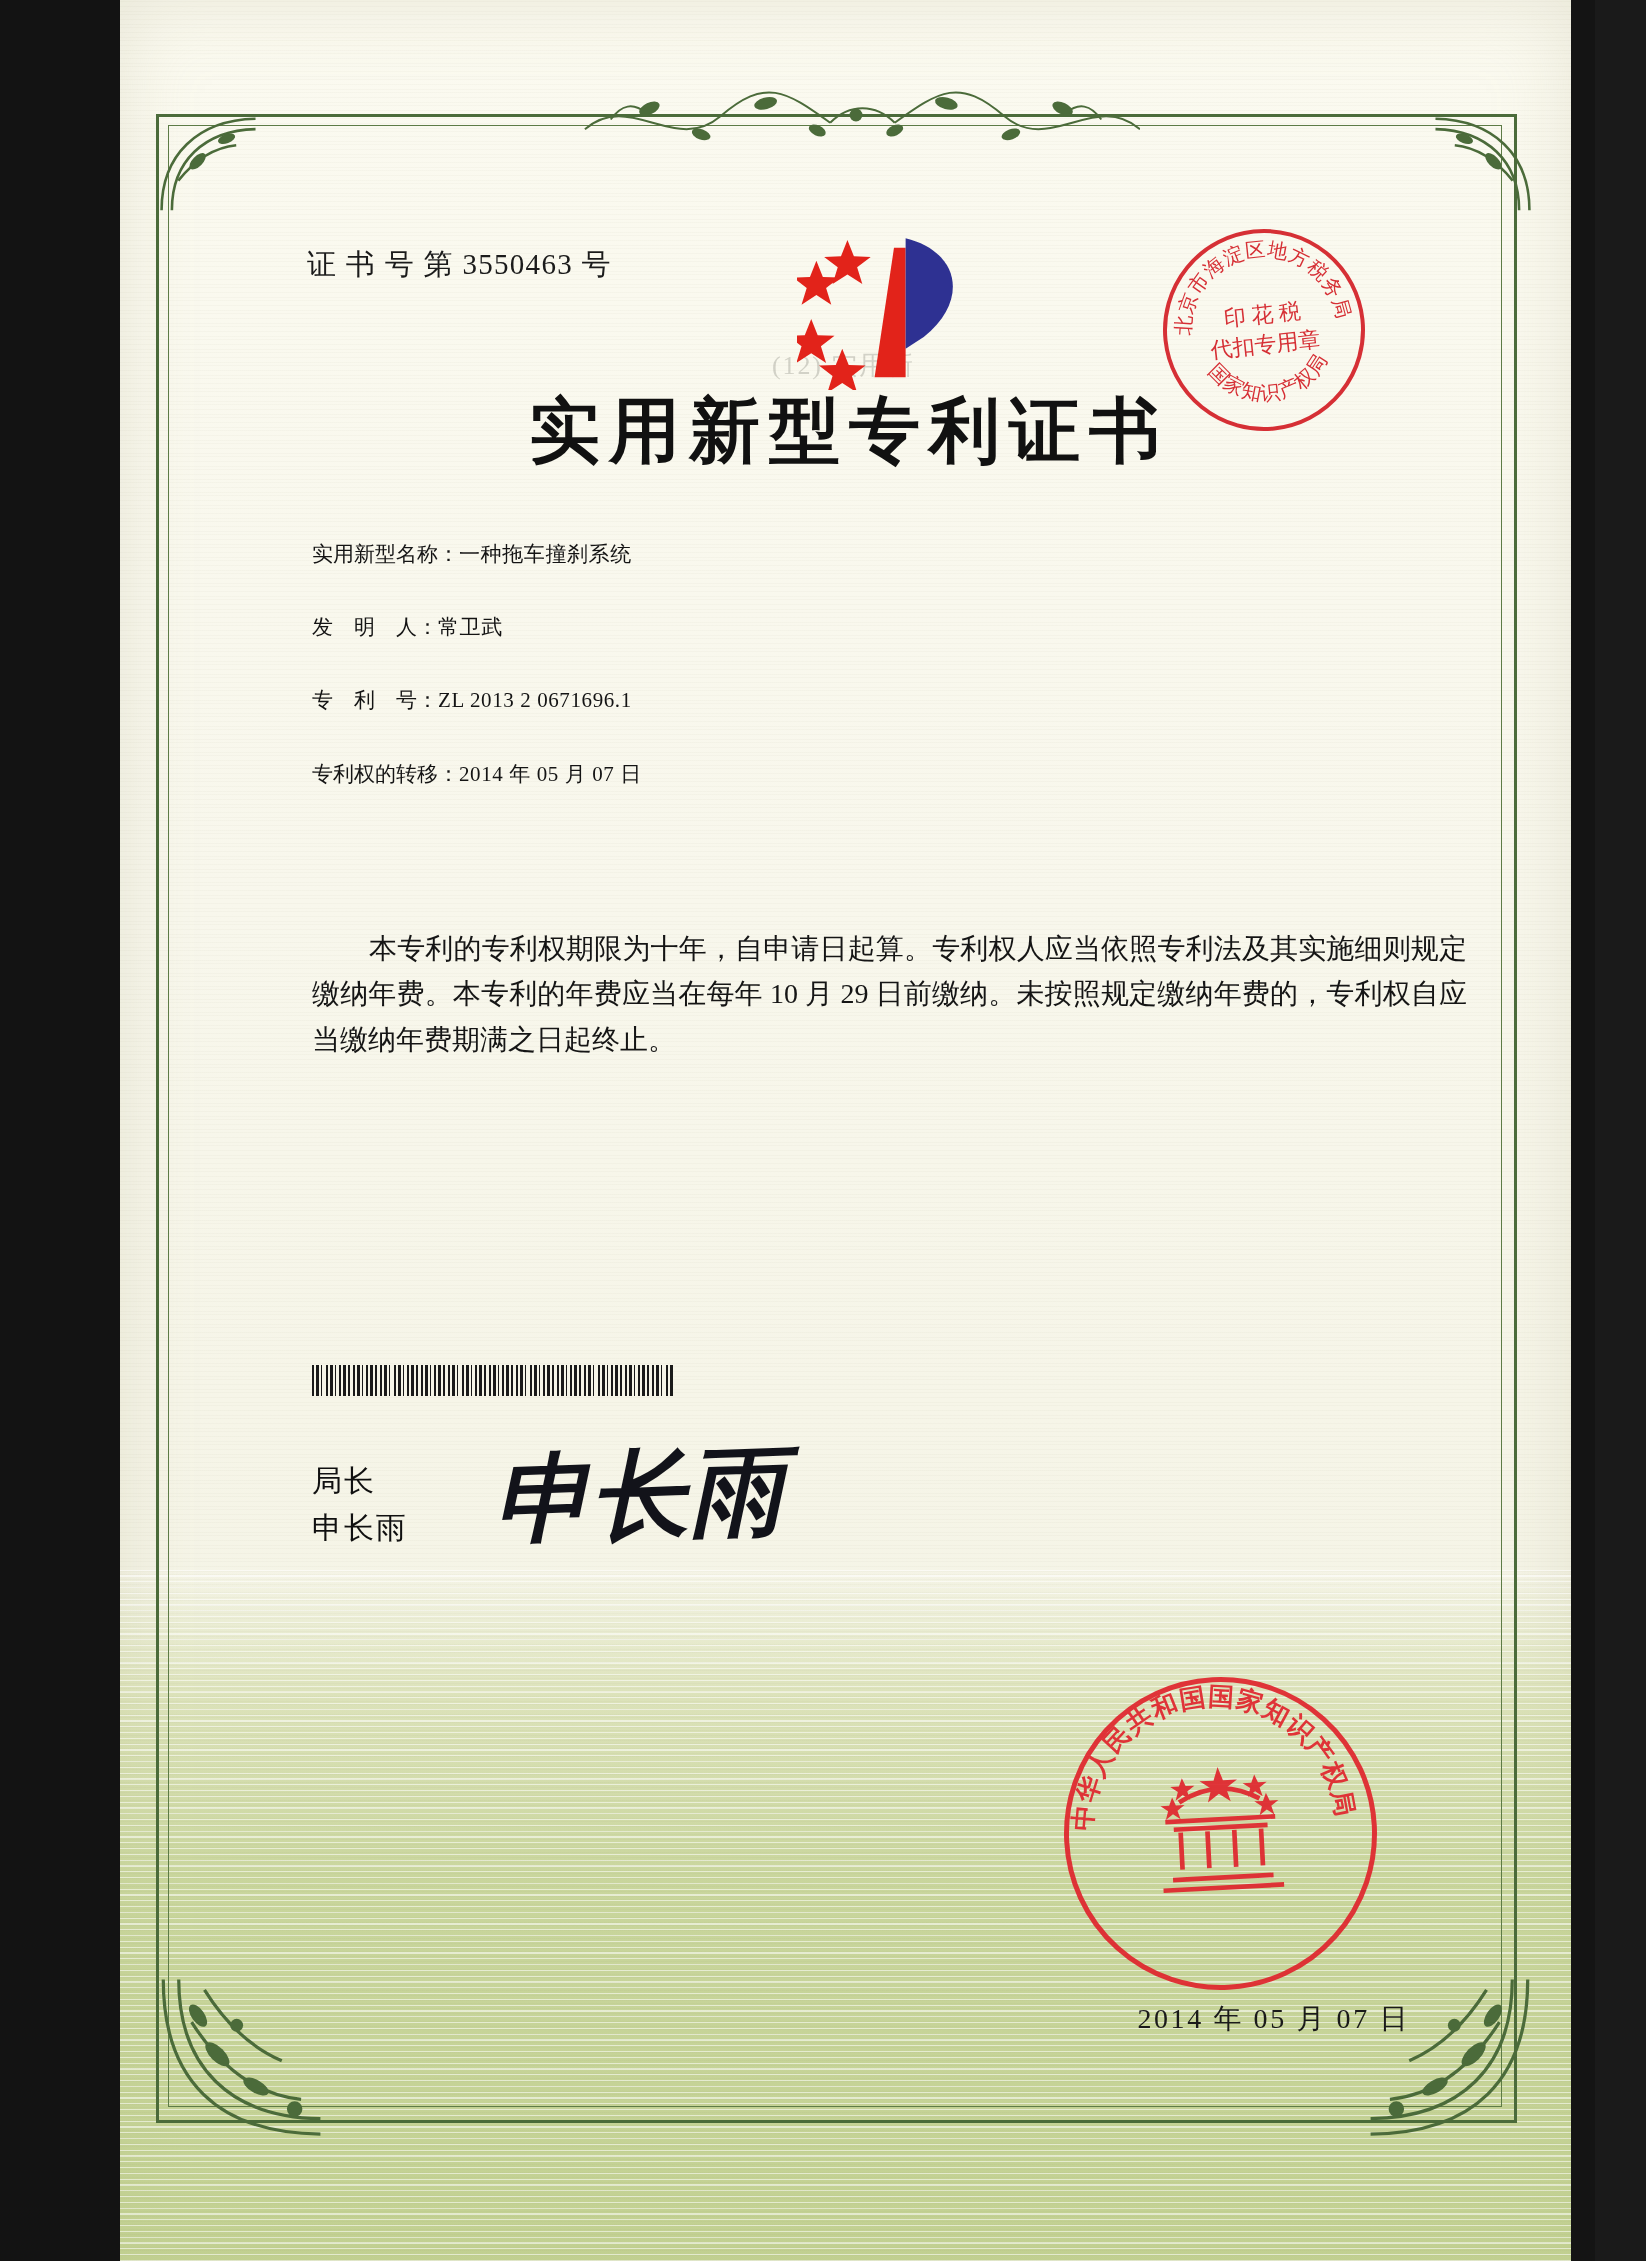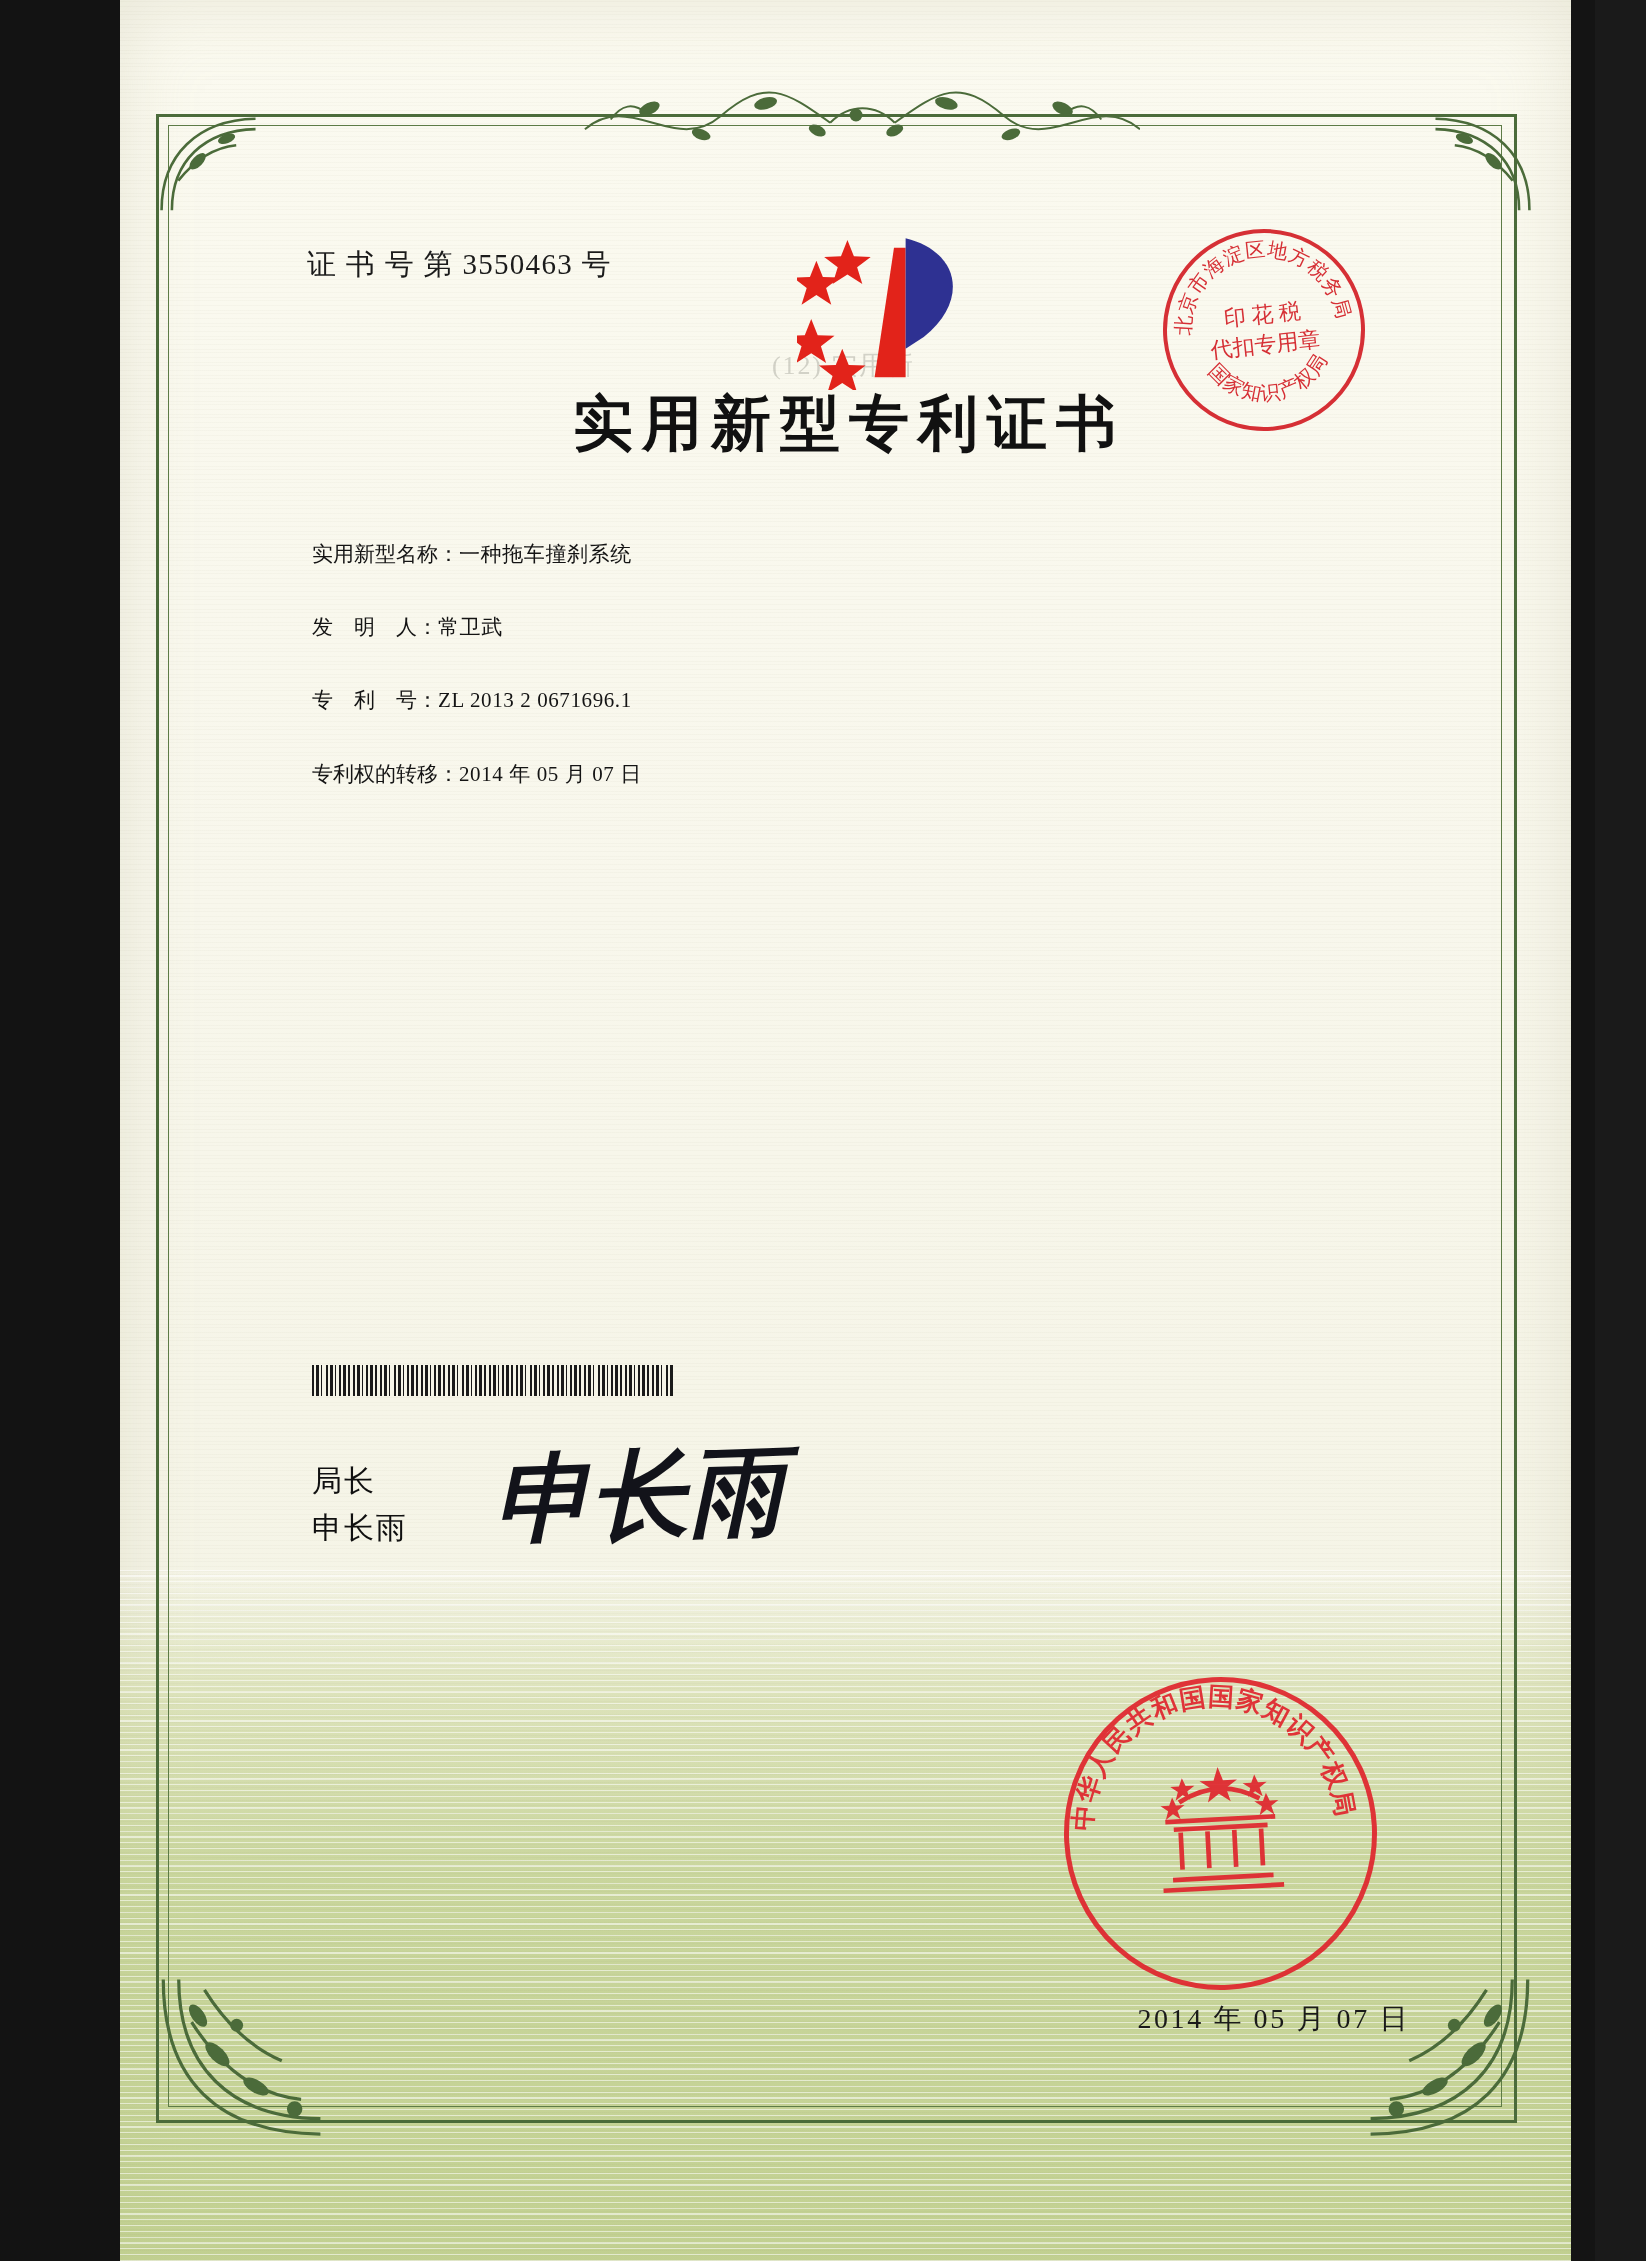--- a/index.html
+++ b/index.html
@@ -75,21 +75,21 @@
   }
   .seal-top .arc{
     position:absolute;width:100%;height:100%;
   }
   .seal-top .arc text{fill:#d31f26;font-size:31px;font-family:"Liberation Serif",serif;letter-spacing:1px;}
   .seal-top .mid{font-size:22px;line-height:1.35;text-align:center;font-family:"Liberation Serif",serif;}
 
   .title{
     position:absolute;left:0;top:223px;width:1226px;text-align:center;
     font-family:"Liberation Serif",serif;font-weight:bold;
-    font-size:60px;letter-spacing:9px;color:#111;
+    font-size:71px;letter-spacing:9px;color:#111;
   }
 
   .fields{position:absolute;left:76px;top:381px;width:1162px;}
   .field{font-size:21px;color:#141414;margin-bottom:48px;letter-spacing:0.6px;line-height:1.2;}
   .field .lbl{letter-spacing:0;}
 
   .body-text{position:absolute;left:76px;top:765px;width:1155px;font-size:28px;line-height:1.62;color:#151515;text-align:justify;}
   .body-text p{margin:0 0 3.9px 0;text-indent:57px;}
 
   
@@ -266,20 +266,21 @@
         </div>
         <div class="field">
           <span class="lbl">专　利　号：</span><span>ZL 2013 2 0671696.1</span>
         </div>
         <div class="field">
           <span class="lbl">专利权的转移：</span><span>2014 年 05 月 07 日</span>
         </div>
       </div>
 
       <div class="body-text">
+        <p>本专利的专利权期限为十年，自申请日起算。专利权人应当依照专利法及其实施细则规定缴纳年费。本专利的年费应当在每年 10 月 29 日前缴纳。未按照规定缴纳年费的，专利权自应当缴纳年费期满之日起终止。</p>
       </div>
 
       <div class="barcode"></div>
 
       <div class="director">
         <div>局长</div>
         <div>申长雨</div>
       </div>
 
       <div class="signature">申长雨</div>

